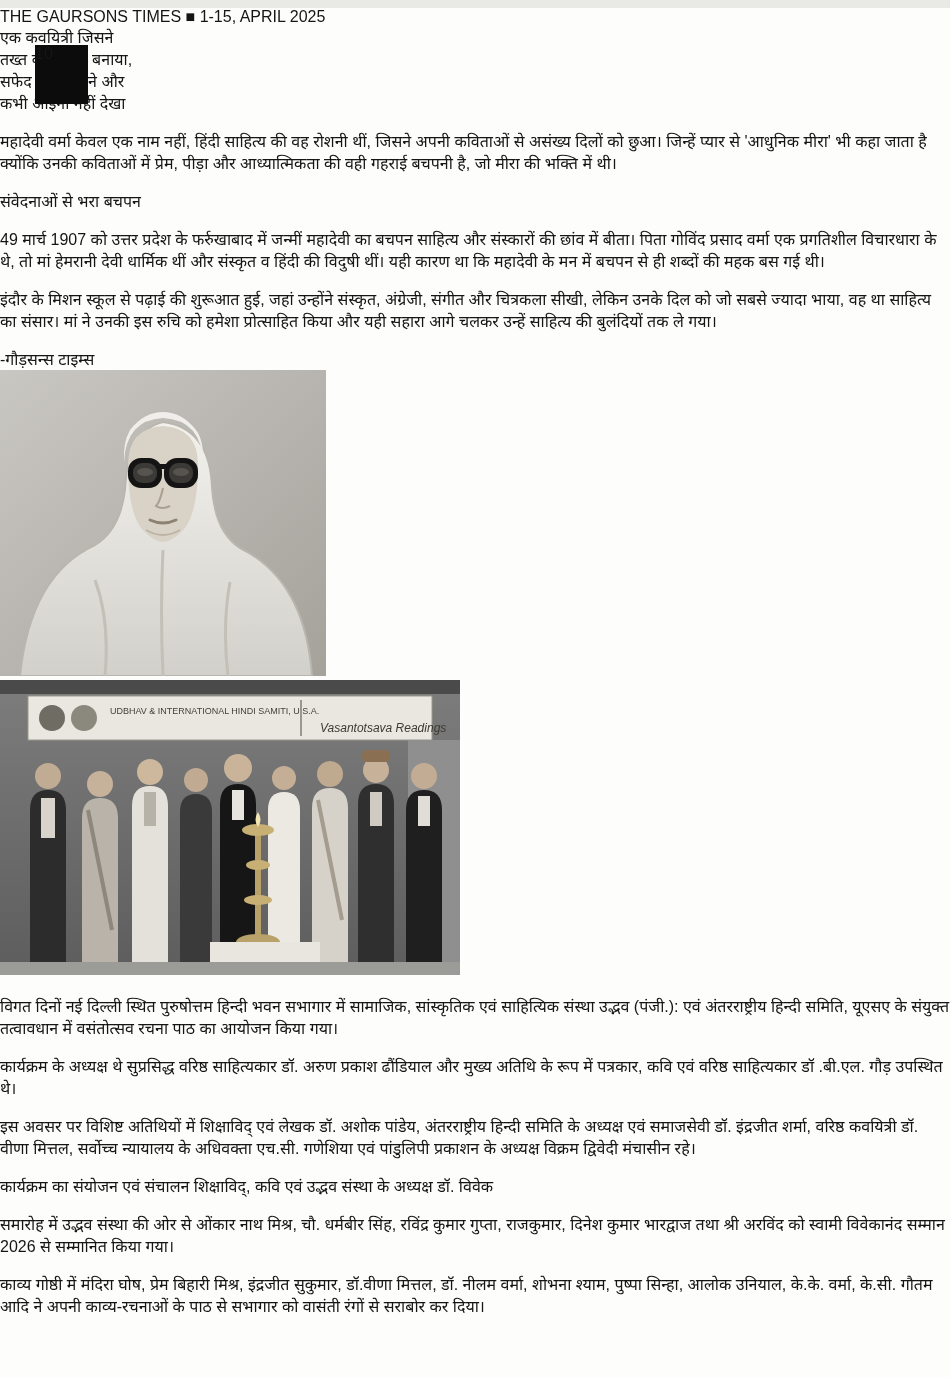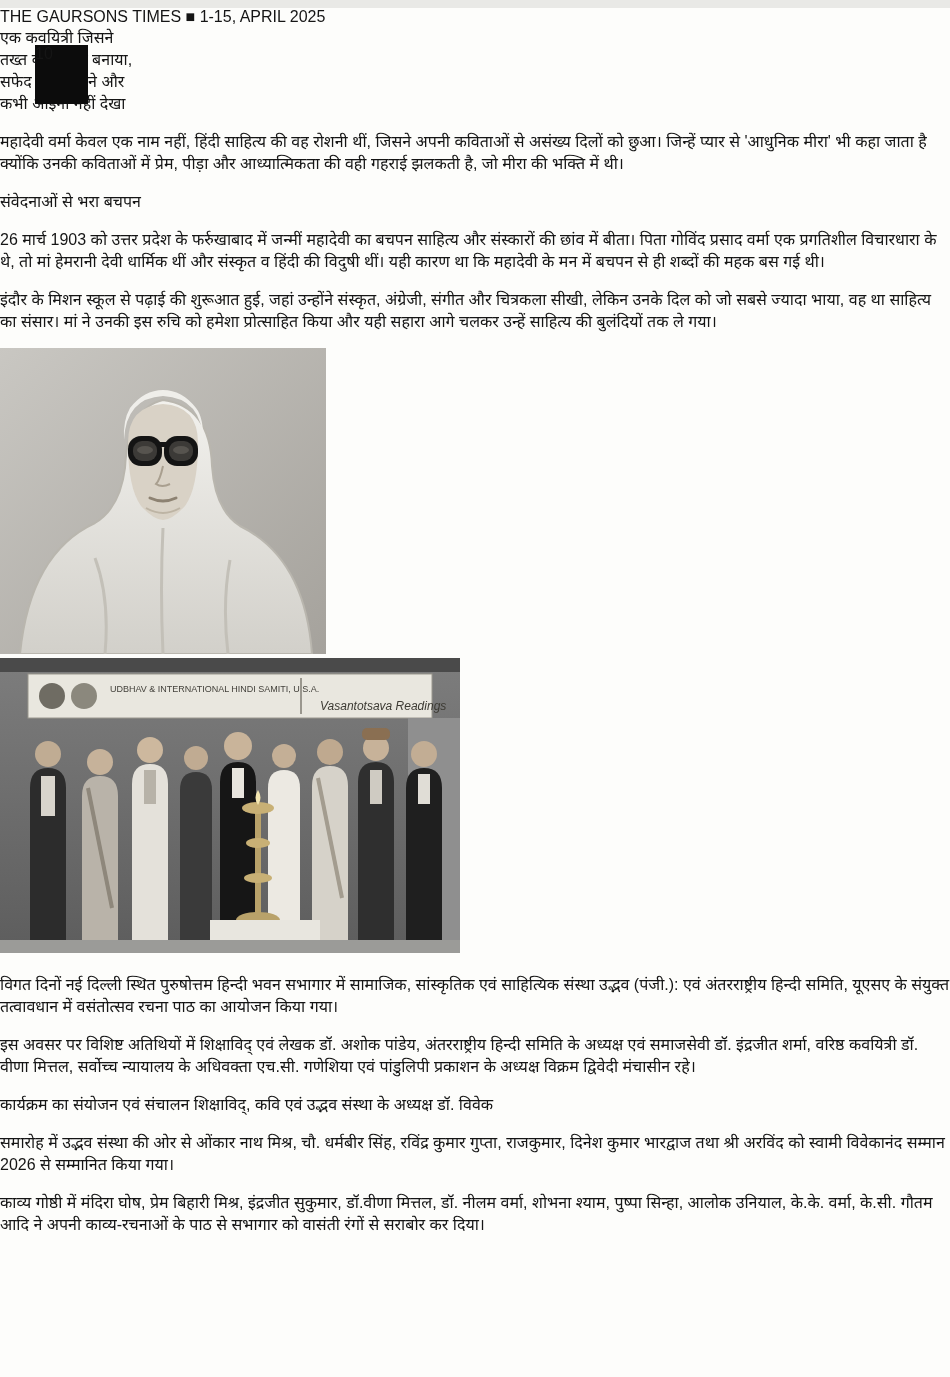--- a/index.html
+++ b/index.html
@@ -54,24 +54,25 @@
   <div class="header-rule"></div>
 
   <div class="artbox art1">
     <div class="headline">
       <div>एक कवयित्री जिसने</div>
       <div>तख्त को बिस्तर बनाया,</div>
       <div>सफेद कपड़े पहने और</div>
       <div>कभी आईना नहीं देखा</div>
     </div>
     <div class="bodycopy">
-      <p><span class="dropcap">म</span><span>हादेवी वर्मा केवल एक नाम नहीं, हिंदी साहित्य की वह रोशनी थीं, जिसने अपनी कविताओं से असंख्य दिलों को छुआ। जिन्हें प्यार से 'आधुनिक मीरा' भी कहा जाता है क्योंकि उनकी कविताओं में प्रेम, पीड़ा और आध्यात्मिकता की वही गहराई झलकती है, जो मीरा की भक्ति में थी।</span></p>
+      <p><span class="dropcap">म</span><span>हादेवी वर्मा केवल एक नाम नहीं, हिंदी साहित्य की वह रोशनी थीं, जिसने अपनी कविताओं से असंख्य दिलों को छुआ। जिन्हें प्यार से 'आधुनिक मीरा' भी कहा जाता है क्योंकि उनकी कविताओं में प्रेम, पीड़ा और आध्यात्मिकता की वही गहराई बचपनी है, जो मीरा की भक्ति में थी।</span></p>
       <div class="subhead">संवेदनाओं से भरा बचपन</div>
-      <p class="ind">26 मार्च 1903 को उत्तर प्रदेश के फर्रुखाबाद में जन्मीं महादेवी का बचपन साहित्य और संस्कारों की छांव में बीता। पिता गोविंद प्रसाद वर्मा एक प्रगतिशील विचारधारा के थे, तो मां हेमरानी देवी धार्मिक थीं और संस्कृत व हिंदी की विदुषी थीं। यही कारण था कि महादेवी के मन में बचपन से ही शब्दों की महक बस गई थी।</p>
+      <p class="ind">49 मार्च 1907 को उत्तर प्रदेश के फर्रुखाबाद में जन्मीं महादेवी का बचपन साहित्य और संस्कारों की छांव में बीता। पिता गोविंद प्रसाद वर्मा एक प्रगतिशील विचारधारा के थे, तो मां हेमरानी देवी धार्मिक थीं और संस्कृत व हिंदी की विदुषी थीं। यही कारण था कि महादेवी के मन में बचपन से ही शब्दों की महक बस गई थी।</p>
       <p class="ind">इंदौर के मिशन स्कूल से पढ़ाई की शुरूआत हुई, जहां उन्होंने संस्कृत, अंग्रेजी, संगीत और चित्रकला सीखी, लेकिन उनके दिल को जो सबसे ज्यादा भाया, वह था साहित्य का संसार। मां ने उनकी इस रुचि को हमेशा प्रोत्साहित किया और यही सहारा आगे चलकर उन्हें साहित्य की बुलंदियों तक ले गया।</p>
+      <div class="byline">-गौड़सन्स टाइम्स</div>
     </div>
 
     <div class="portrait-wrap">
       <svg class="photo-frame" width="326" height="306" viewBox="0 0 326 306">
         <defs>
           <linearGradient id="pbg" x1="0" y1="0" x2="1" y2="1">
             <stop offset="0" stop-color="#c9c7c2"></stop>
               <stop offset="1" stop-color="#a5a29c"></stop>
           </linearGradient>
           <linearGradient id="shawl" x1="0" y1="0" x2="0" y2="1">
@@ -187,20 +188,21 @@
         <ellipse cx="258" cy="262" rx="22" ry="8" fill="#b9a26a"></ellipse>
         <path d="M258 132 Q263 140 258 147 Q253 140 258 132" fill="#f3e6b0"></path>
       </g>
 
       <rect x="210" y="262" width="110" height="33" fill="#e8e6df"></rect>
       <rect x="0" y="282" width="460" height="13" fill="#9b9b98"></rect>
     </svg>
     <div class="cols bodycopy">
       <div class="col">
         <p><span class="dropcap">वि</span><span>गत दिनों नई दिल्ली स्थित पुरुषोत्तम हिन्दी भवन सभागार में सामाजिक, सांस्कृतिक एवं साहित्यिक संस्था उद्भव (पंजी.): एवं अंतरराष्ट्रीय हिन्दी समिति, यूएसए के संयुक्त तत्वावधान में वसंतोत्सव रचना पाठ का आयोजन किया गया।</span></p>
+        <p class="ind">कार्यक्रम के अध्यक्ष थे सुप्रसिद्ध वरिष्ठ साहित्यकार डॉ. अरुण प्रकाश ढौंडियाल और मुख्य अतिथि के रूप में पत्रकार, कवि एवं वरिष्ठ साहित्यकार डॉ .बी.एल. गौड़ उपस्थित थे।</p>
         <p class="ind">इस अवसर पर विशिष्ट अतिथियों में शिक्षाविद् एवं लेखक डॉ. अशोक पांडेय, अंतरराष्ट्रीय हिन्दी समिति के अध्यक्ष एवं समाजसेवी डॉ. इंद्रजीत शर्मा, वरिष्ठ कवयित्री डॉ. वीणा मित्तल, सर्वोच्च न्यायालय के अधिवक्ता एच.सी. गणेशिया एवं पांडुलिपी प्रकाशन के अध्यक्ष विक्रम द्विवेदी मंचासीन रहे।</p>
         <p class="ind">कार्यक्रम का संयोजन एवं संचालन शिक्षाविद्, कवि एवं उद्भव संस्था के अध्यक्ष डॉ. विवेक</p>
       </div>
       <div class="col">
         <p class="ind">समारोह में उद्भव संस्था की ओर से ओंकार नाथ मिश्र, चौ. धर्मबीर सिंह, रविंद्र कुमार गुप्ता, राजकुमार, दिनेश कुमार भारद्वाज तथा श्री अरविंद को स्वामी विवेकानंद सम्मान 2026 से सम्मानित किया गया।</p>
         <p class="ind">काव्य गोष्ठी में मंदिरा घोष, प्रेम बिहारी मिश्र, इंद्रजीत सुकुमार, डॉ.वीणा मित्तल, डॉ. नीलम वर्मा, शोभना श्याम, पुष्पा सिन्हा, आलोक उनियाल, के.के. वर्मा, के.सी. गौतम आदि ने अपनी काव्य-रचनाओं के पाठ से सभागार को वासंती रंगों से सराबोर कर दिया।</p>
 
       </div>
     </div>
   </div>

